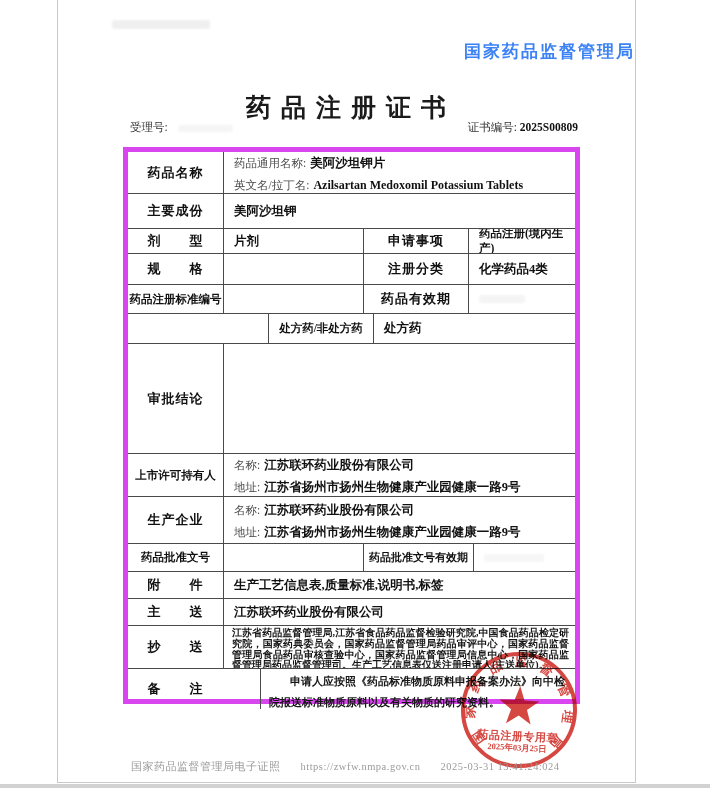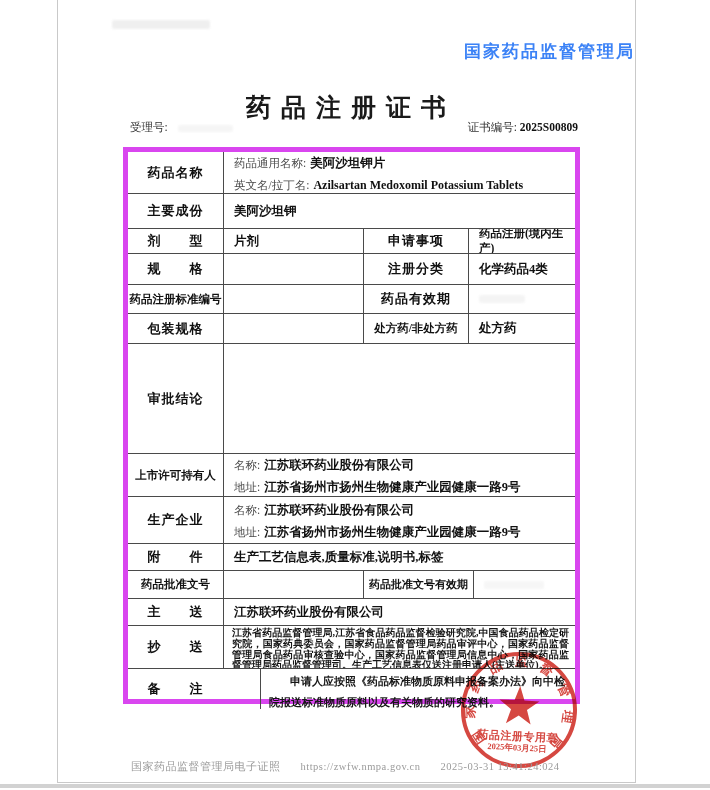--- a/index.html
+++ b/index.html
@@ -120,21 +120,20 @@
     <div class="row" style="height:29px;">
       <div class="cell cA lbl sm">药品注册标准编号</div>
       <div class="cell cB val"></div>
       <div class="cell cC lbl">药品有效期</div>
       <div class="cell cD val">
         <span class="smudge" style="position:static;display:inline-block;width:46px;height:8px;opacity:.55;"></span>
       </div>
     </div>
 
     <div class="row" style="height:30px;">
-      <div class="cell cA lbl">包装规格</div>
       <div class="cell cB val"></div>
       <div class="cell cC lbl sm">处方药/非处方药</div>
       <div class="cell cD val">处方药</div>
     </div>
 
     <div class="row" style="height:110px;">
       <div class="cell cA lbl">审批结论</div>
       <div class="cell cD val"></div>
     </div>
 
@@ -155,32 +154,32 @@
       <div class="cell cD multiline">
         <div>
           <span class="pfx">名称:</span><span class="vtxt">江苏联环药业股份有限公司</span>
         </div>
         <div>
           <span class="pfx">地址:</span><span class="vtxt">江苏省扬州市扬州生物健康产业园健康一路9号</span>
         </div>
       </div>
     </div>
 
+    <div class="row" style="height:28px;">
+      <div class="cell cA lbl sm">药品批准文号</div>
+      <div class="cell cB val"></div>
+      <div class="cell cC2 lbl xs">药品批准文号有效期</div>
+      <div class="cell cD val">
+        <span class="smudge" style="position:static;display:inline-block;width:60px;height:8px;opacity:.45;"></span>
+      </div>
+    </div>
+
     <div class="row" style="height:27px;">
       <div class="cell cA lbl">附　　件</div>
       <div class="cell cD val">生产工艺信息表,质量标准,说明书,标签</div>
-    </div>
-
-    <div class="row" style="height:28px;">
-      <div class="cell cA lbl sm">药品批准文号</div>
-      <div class="cell cB val"></div>
-      <div class="cell cC2 lbl xs">药品批准文号有效期</div>
-      <div class="cell cD val">
-        <span class="smudge" style="position:static;display:inline-block;width:60px;height:8px;opacity:.45;"></span>
-      </div>
     </div>
 
     <div class="row" style="height:27px;">
       <div class="cell cA lbl">主　　送</div>
       <div class="cell cD val">江苏联环药业股份有限公司</div>
     </div>
 
     <div class="row" style="height:43px;">
       <div class="cell cA lbl">抄　　送</div>
       <div class="cell cD cc-text">江苏省药品监督管理局,江苏省食品药品监督检验研究院,中国食品药品检定研究院，国家药典委员会，国家药品监督管理局药品审评中心，国家药品监督管理局食品药品审核查验中心，国家药品监督管理局信息中心，国家药品监督管理局药品监督管理司。生产工艺信息表仅送注册申请人(主送单位)。</div>

